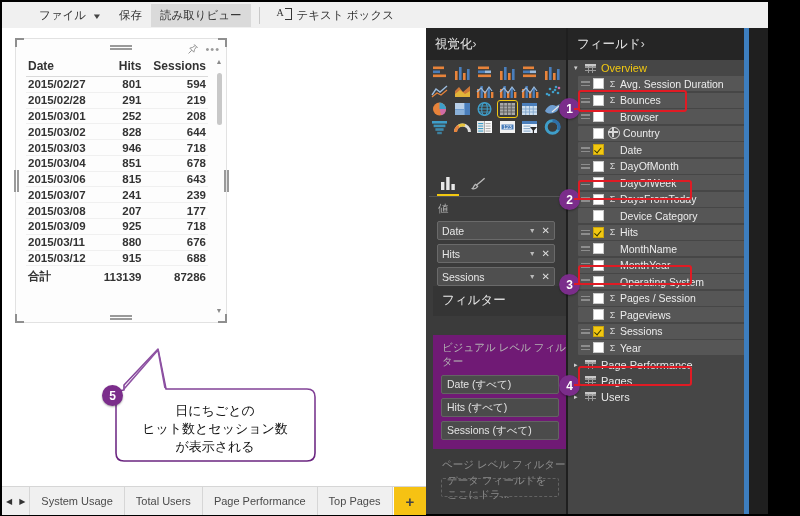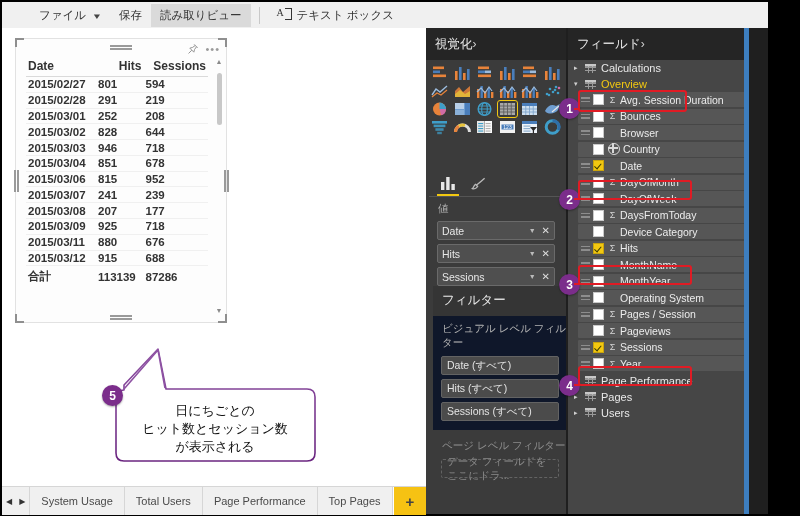--- a/index.html
+++ b/index.html
@@ -41,21 +41,21 @@
   .vtools{position:absolute;right:6px;top:4px;display:flex;align-items:center;gap:6px;}
   .pin{width:12px;height:12px;position:relative;}
   .dots{font-size:11px;color:#9a9a9a;letter-spacing:1px;line-height:8px;}
 
   table.tbl{position:absolute;left:10px;top:18px;width:182px;border-collapse:collapse;font-size:11.5px;}
   table.tbl th{font-weight:600;color:#333;padding:2px 2px 3px 2px;border-bottom:1px solid #dadada;font-size:12px;}
   table.tbl th.c-date{text-align:left;}
   table.tbl th.c-num{text-align:right;}
   table.tbl td{padding:1.4px 2px;color:#333;border-bottom:1px solid #f0f0f0;font-weight:600;}
   table.tbl td.c-date{text-align:left;}
-  table.tbl td.c-num{text-align:left;}
+  table.tbl td.c-num{text-align:right;}
   table.tbl tr.total td{border-top:1px solid #bdbdbd;border-bottom:none;font-weight:700;padding-top:3px;}
   .vscroll{position:absolute;right:3px;top:18px;width:8px;height:258px;}
   .vscroll .up,.vscroll .dn{position:absolute;left:0;width:8px;height:9px;font-size:7px;color:#8a8a8a;text-align:center;line-height:9px;}
   .vscroll .up{top:0;} .vscroll .dn{bottom:0;}
   .vscroll .thumb{position:absolute;left:1.5px;top:16px;width:5px;height:52px;background:#c8c8c8;border-radius:3px;}
 
   
   .callout-wrap{position:absolute;left:100px;top:315px;width:215px;height:130px;}
   .badge{position:absolute;width:21px;height:21px;border-radius:50%;background:#7b2d8b;color:#fff;font-size:12px;font-weight:700;
          display:flex;align-items:center;justify-content:center;box-shadow:0 1px 2px rgba(0,0,0,.35);}
@@ -200,21 +200,21 @@
               <td class="c-num">718</td>
             </tr>
             <tr>
               <td class="c-date">2015/03/04</td>
               <td class="c-num">851</td>
               <td class="c-num">678</td>
             </tr>
             <tr>
               <td class="c-date">2015/03/06</td>
               <td class="c-num">815</td>
-              <td class="c-num">952</td>
+              <td class="c-num">643</td>
             </tr>
             <tr>
               <td class="c-date">2015/03/07</td>
               <td class="c-num">241</td>
               <td class="c-num">239</td>
             </tr>
             <tr>
               <td class="c-date">2015/03/08</td>
               <td class="c-num">207</td>
               <td class="c-num">177</td>
@@ -485,21 +485,21 @@
             <div class="well">
               <span class="nm">Sessions</span>
               <span class="dd">▼</span>
               <span class="x">✕</span>
             </div>
           </div>
       </div>
 
       <div style="position:absolute;left:7px;top:258px;width:134px;">
         <div style="color:#e8e8e8;font-size:12.5px;padding:6px 0 7px 9px;background:#353535;">フィルター</div>
-        <div style="background:#0f172a;padding-top:6px;padding-bottom:5px;">
+        <div style="background:#701a75;padding-top:6px;padding-bottom:5px;margin-top:19px;">
           <div class="sect-lbl" style="padding:0 0 6px 9px;">ビジュアル レベル フィルター</div>
           <div id="vfilters">
               <div class="fbox">Date (すべて)</div>
               <div class="fbox">Hits (すべて)</div>
               <div class="fbox">Sessions (すべて)</div>
             </div>
         </div>
         <div style="padding-top:9px;">
           <div class="sect-lbl" style="padding:0 0 6px 9px;color:#8c8c8c;">ページ レベル フィルター</div>
           <div class="fbox ghost">データ フィールドをここにドラ...</div>
@@ -508,25 +508,20 @@
     </div>
 
     <div class="pane-sep"></div>
 
     <div class="pane-fld">
       <div class="pane-hdr">
         <div class="t">フィールド</div>
         <div class="chev">›</div>
       </div>
       <div class="ftable" id="ftable">
-          <div class="frow grp">
-            <span class="tri">▸</span>
-            <span class="tblico"></span>
-            <span class="gname">Calculations</span>
-          </div>
           <div class="frow grp sel" style="padding-left: 6px;">
             <span class="tri">▾</span>
             <span class="tblico"></span>
             <span class="gname">Overview</span>
           </div>
           <div class="frow fld">
             <span class="drag"></span>
             <span class="cb"></span>
             <span class="sig">Σ</span>
             <span class="lbl">Avg. Session Duration</span>

